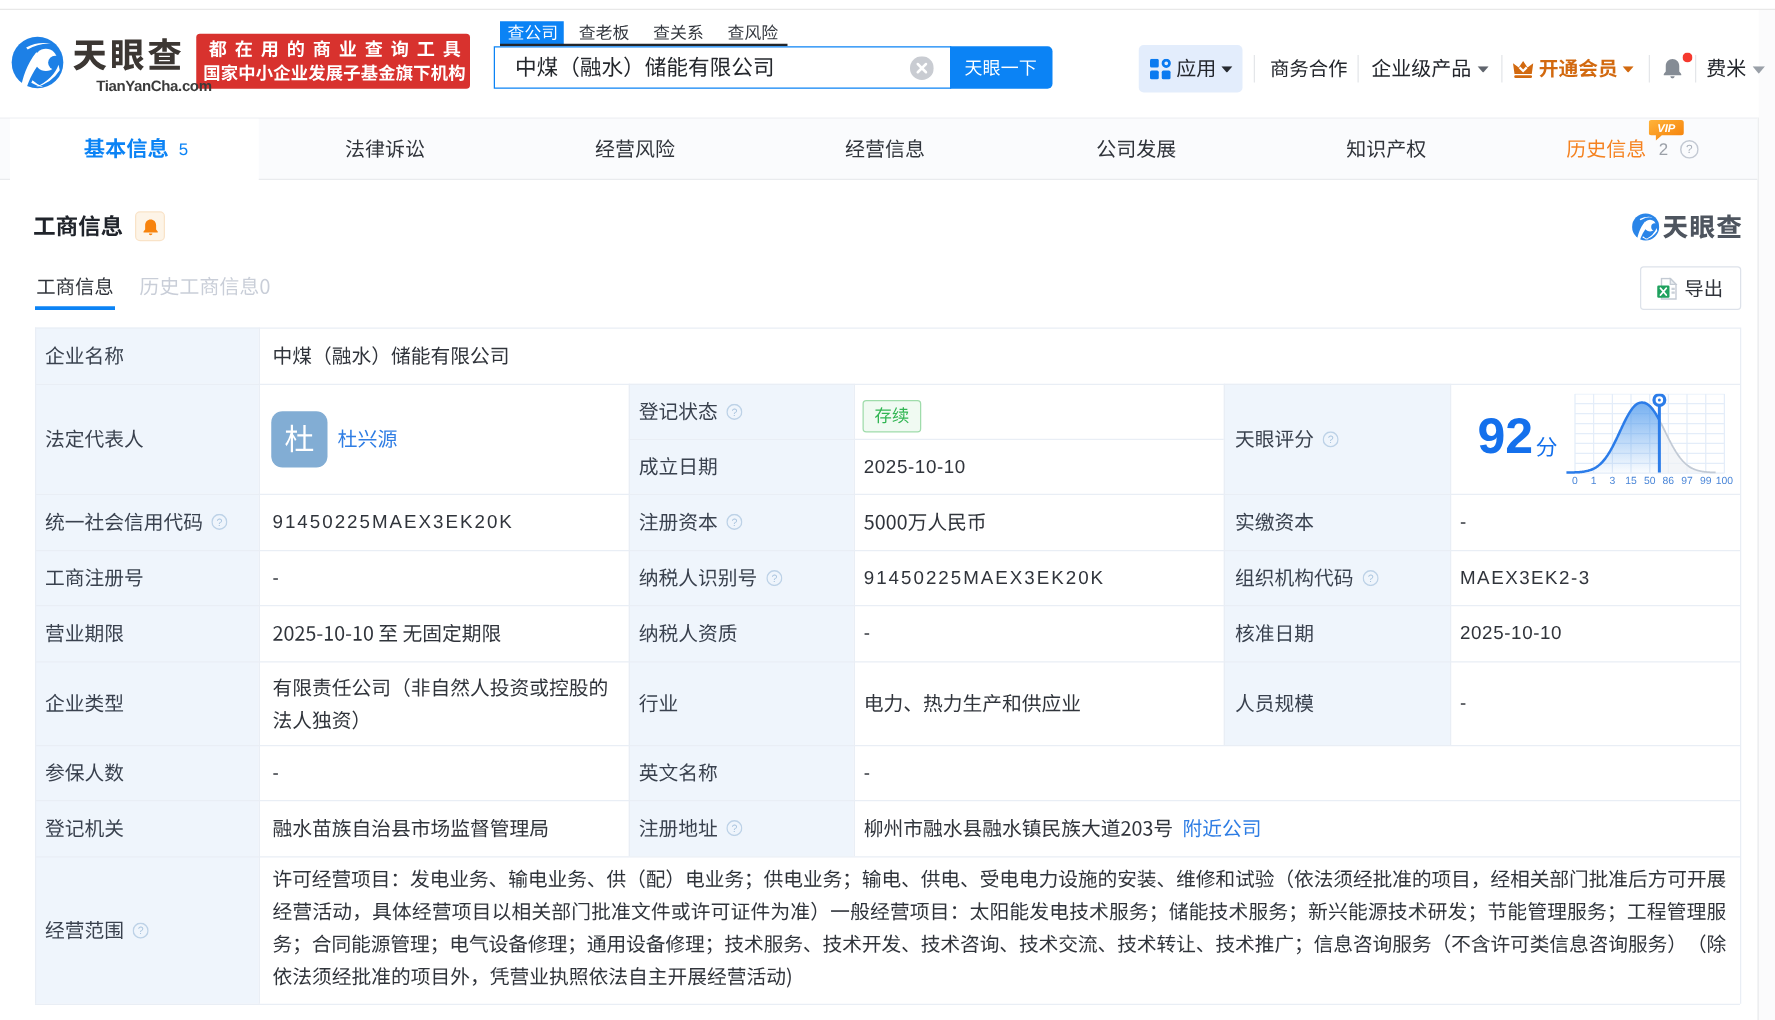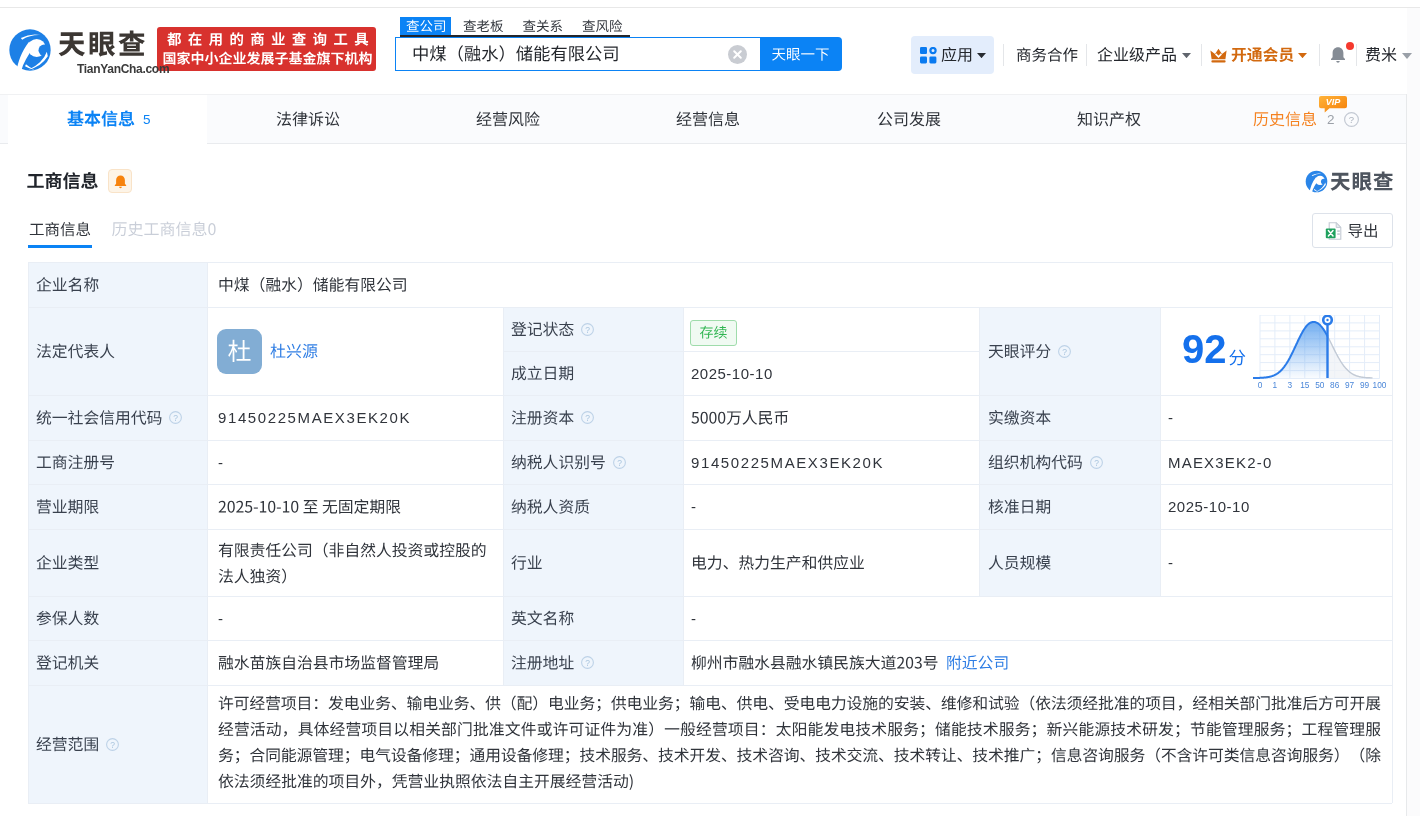--- a/index.html
+++ b/index.html
@@ -467,21 +467,21 @@
 <svg class="abs" style="left:1089.8px;top:455.5px" width="13" height="13" viewBox="0 0 13 13">
     <circle cx="6.5" cy="6.5" r="5.9" fill="none" stroke="#bdd2e7" stroke-width="1.1"></circle>
     <text x="6.5" y="9.5" font-size="8.5" fill="#a9c4de" text-anchor="middle" font-family="Liberation Sans">?</text>
   </svg>
 <div style="left:691px;top:363.5px;font-size:15px;line-height:19px;color:#30343b;font-weight:400;letter-spacing:0.5px;white-space:nowrap;">2025-10-10</div>
 <div style="left:1182px;top:324.0px;font-size:40px;line-height:50px;color:#1470ec;font-weight:700;white-space:nowrap;"><b>92</b></div>
 <div style="left:218px;top:408.0px;font-size:15px;line-height:19px;color:#30343b;font-weight:400;letter-spacing:1.6px;white-space:nowrap;">91450225MAEX3EK20K</div>
 <div style="left:1168px;top:408.0px;font-size:15px;line-height:19px;color:#30343b;font-weight:400;white-space:nowrap;">-</div>
 <div style="left:218px;top:452.5px;font-size:15px;line-height:19px;color:#30343b;font-weight:400;white-space:nowrap;">-</div>
 <div style="left:691px;top:452.5px;font-size:15px;line-height:19px;color:#30343b;font-weight:400;letter-spacing:1.6px;white-space:nowrap;">91450225MAEX3EK20K</div>
-<div style="left:1168px;top:452.5px;font-size:15px;line-height:19px;color:#30343b;font-weight:400;letter-spacing:1.2px;white-space:nowrap;">MAEX3EK2-0</div>
+<div style="left:1168px;top:452.5px;font-size:15px;line-height:19px;color:#30343b;font-weight:400;letter-spacing:1.2px;white-space:nowrap;">MAEX3EK2-3</div>
 <div style="left:691px;top:497.0px;font-size:15px;line-height:19px;color:#30343b;font-weight:400;white-space:nowrap;">-</div>
 <div style="left:1168px;top:497.0px;font-size:15px;line-height:19px;color:#30343b;font-weight:400;letter-spacing:0.5px;white-space:nowrap;">2025-10-10</div>
 <div style="left:1168px;top:553.0px;font-size:15px;line-height:19px;color:#30343b;font-weight:400;white-space:nowrap;">-</div>
 <div style="left:218px;top:608.5px;font-size:15px;line-height:19px;color:#30343b;font-weight:400;white-space:nowrap;">-</div>
 <div style="left:691px;top:608.5px;font-size:15px;line-height:19px;color:#30343b;font-weight:400;white-space:nowrap;">-</div>
 <svg class="abs" style="left:0;top:0;pointer-events:none" width="1420" height="816" viewBox="0 0 1420 816">
     <g transform="translate(58 54) scale(0.027500)" fill="#3c3733">
       <use href="#q0" x="0"></use>
       <use href="#q1" x="1091"></use>
       <use href="#q2" x="2182"></use>

